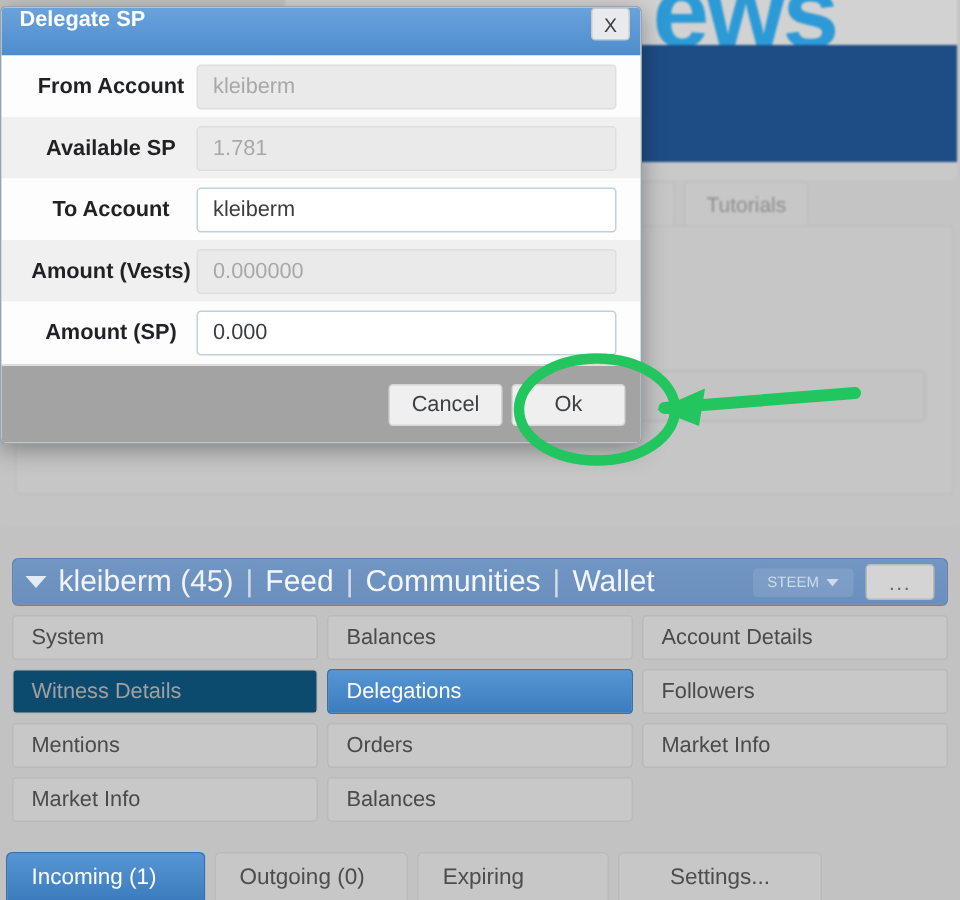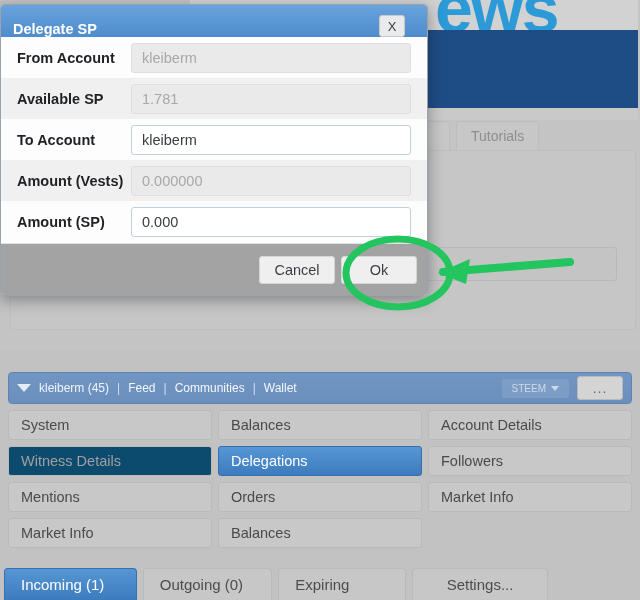--- a/index.html
+++ b/index.html
@@ -160,21 +160,21 @@
   .nav-caret {
     width: 0; height: 0;
     border-left: 7px solid transparent;
     border-right: 7px solid transparent;
     border-top: 8px solid #e4ebf4;
     margin-right: 8px;
   }
   .nav-links {
     display: flex;
     align-items: center;
-    font-size: 12px;
+    font-size: 20px;
     color: #f0f4fa;
     gap: 0;
     flex: 1;
   }
   .nav-links a { color: #f3f6fb; text-decoration: none; }
   .nav-sep { color: #d3dced; padding: 0 8px; }
   .nav-user { font-weight: 400; }
   .nav-token {
     display: flex;
     align-items: center;
@@ -278,42 +278,42 @@
     background: #fdfdfd;
     border: 1px solid #9aa2ab;
     border-radius: 4px;
     box-shadow: 0 4px 16px rgba(0,0,0,0.35);
     overflow: hidden;
   }
   .modal-header {
     height: 32px;
     background: linear-gradient(#6aa3dc, #4e8ccd);
     display: flex;
-    align-items: flex-end;
-    padding: 0 22px 0 12px;
+    align-items: flex-start;
+    padding: 0 7px 0 12px;
     gap: 28px;
   }
   .modal-title {
     flex: 1;
     color: #ffffff;
     font-size: 14.5px;
     font-weight: 700;
   }
   .modal-close {
     width: 26px; height: 22px;
     background: #e9eaec;
     border: 1px solid #c6c9cd;
     border-radius: 3px;
     color: #3d4045;
     font-size: 13px;
     display: flex;
     align-items: center;
     justify-content: center;
   }
-  .modal-body { padding: 0; }
+  .modal-body { padding: 0; text-align: center; }
   .frow {
     display: flex;
     align-items: center;
     height: 41px;
     padding: 0 8px;
     background: #fdfdfd;
   }
   .frow.alt { background: #f0f0f0; }
   .flabel {
     width: 122px;

